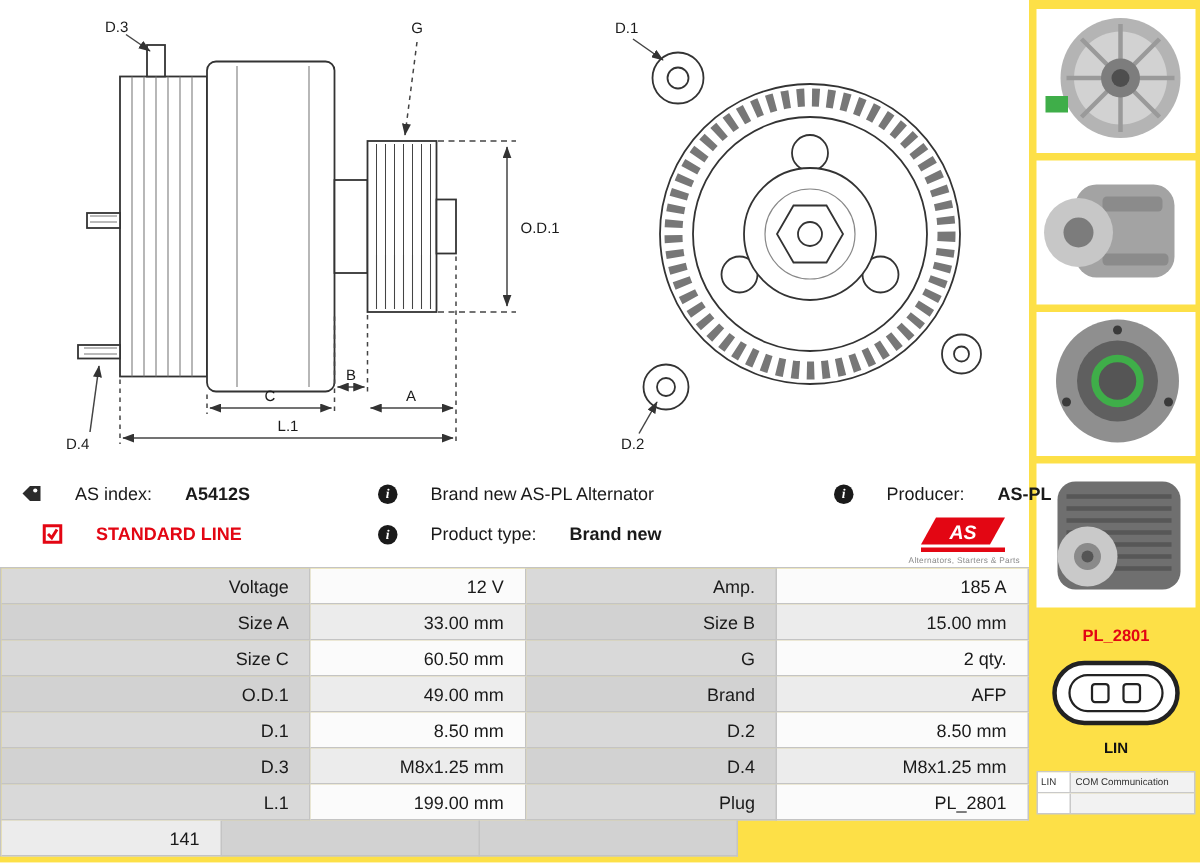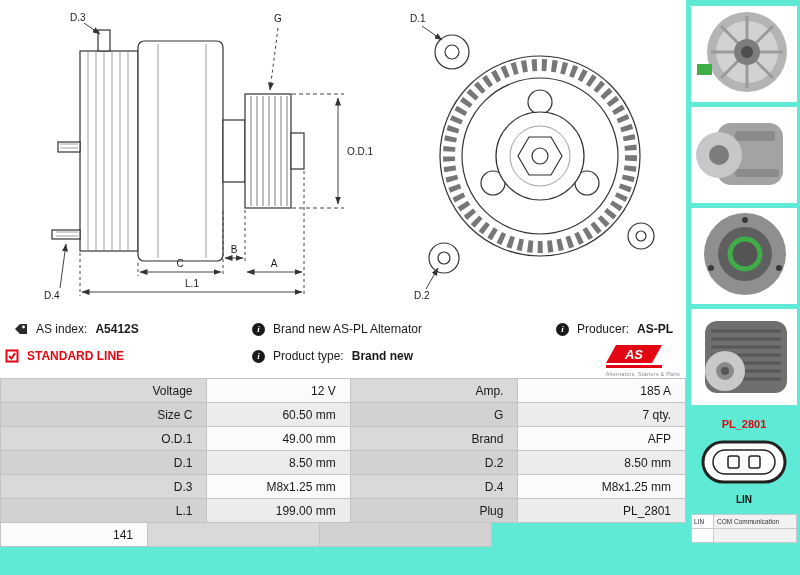--- a/index.html
+++ b/index.html
@@ -1,17 +1,17 @@
 <!DOCTYPE html>
 <html><head>
 <meta charset="utf-8">
 <style>
   html,body{margin:0;padding:0;background:#fff;}
   body{font-family:"Liberation Sans",sans-serif;color:#1a1a1a;}
-  .page{position:relative;width:800px;height:575px;background:#5eead4;overflow:hidden;}
+  .page{position:relative;width:800px;height:575px;background:#fde047;overflow:hidden;}
 
   
   .drawings{position:absolute;left:0;top:0;width:686px;height:312px;background:#fff;}
   .side-svg{position:absolute;left:10px;top:6px;}
   .front-svg{position:absolute;left:398px;top:6px;}
   svg text{font-family:"Liberation Sans",sans-serif;}
   .dimtext{font-size:10px;fill:#1a1a1a;}
 
   
   .sidebar{position:absolute;right:0;top:0;width:112px;height:575px;display:flex;flex-direction:column;align-items:center;gap:5px;padding-top:6px;box-sizing:border-box;}
@@ -19,27 +19,27 @@
   .plug-code{color:#e30613;font-weight:bold;font-size:11px;margin-top:8px;}
   .plug-label{font-weight:bold;font-size:10px;color:#111;}
   .com-table{width:104px;margin-top:4px;border:1px solid #c9c9c9;font-size:6.5px;color:#333;}
   .com-row{display:flex;height:13px;line-height:13px;background:#f2f2f2;border-bottom:1px solid #c9c9c9;}
   .com-row:last-child{border-bottom:none;}
   .com-code{width:22px;border-right:1px solid #c9c9c9;padding-left:2px;background:#fff;box-sizing:border-box;}
   .com-desc{flex:1;padding-left:3px;overflow:hidden;white-space:nowrap;}
 
   
   .infoband{position:absolute;left:0;top:312px;width:686px;height:66px;font-size:12px;background:#fff;}
-  .info-item{position:absolute;display:flex;align-items:center;gap:8px;white-space:nowrap;}
+  .info-item{position:absolute;display:flex;align-items:center;gap:22px;white-space:nowrap;}
   .i-as{left:14px;top:10px;}
-  .i-std{left:5px;top:37px;}
+  .i-std{left:28px;top:37px;}
   .i-brand{left:252px;top:10px;}
   .i-ptype{left:252px;top:37px;}
   .i-prod{left:556px;top:10px;}
-  .i-logo{right:6px;top:32px;flex-direction:column;align-items:flex-start;gap:1px;}
+  .i-logo{right:6px;top:32px;flex-direction:column;align-items:center;gap:1px;}
   .b{font-weight:bold;}
   .red{color:#e30613;font-weight:bold;}
   .info-icon{width:13px;height:13px;border-radius:50%;background:#1a1a1a;color:#fff;font-size:9px;font-weight:bold;display:inline-flex;align-items:center;justify-content:center;font-family:"Liberation Serif",serif;font-style:italic;flex:0 0 13px;}
   .logo-sub{font-size:5.5px;color:#8a8a8a;letter-spacing:.2px;}
 
   
   .spec{position:absolute;left:0;top:378px;width:686px;border-top:1px solid #c4c4c4;border-left:1px solid #c4c4c4;box-sizing:border-box;}
   .trow{display:flex;height:24px;line-height:24px;font-size:12px;}
   .cell{box-sizing:border-box;border-right:1px solid #c4c4c4;border-bottom:1px solid #c4c4c4;text-align:right;padding-right:14px;overflow:hidden;white-space:nowrap;}
   .c1{width:212px;background:#d9d9d9;}
@@ -244,24 +244,30 @@
   </div>
 
   <div class="spec">
     <div class="trow">
       <div class="cell c1">Voltage</div>
       <div class="cell c2">12 V</div>
       <div class="cell c3">Amp.</div>
       <div class="cell c4">185 A</div>
     </div>
     <div class="trow">
+      <div class="cell c1">Size A</div>
+      <div class="cell c2">33.00 mm</div>
+      <div class="cell c3">Size B</div>
+      <div class="cell c4">15.00 mm</div>
+    </div>
+    <div class="trow">
       <div class="cell c1">Size C</div>
       <div class="cell c2">60.50 mm</div>
       <div class="cell c3">G</div>
-      <div class="cell c4">7 qty.</div>
+      <div class="cell c4">2 qty.</div>
     </div>
     <div class="trow">
       <div class="cell c1">O.D.1</div>
       <div class="cell c2">49.00 mm</div>
       <div class="cell c3">Brand</div>
       <div class="cell c4">AFP</div>
     </div>
     <div class="trow">
       <div class="cell c1">D.1</div>
       <div class="cell c2">8.50 mm</div>

